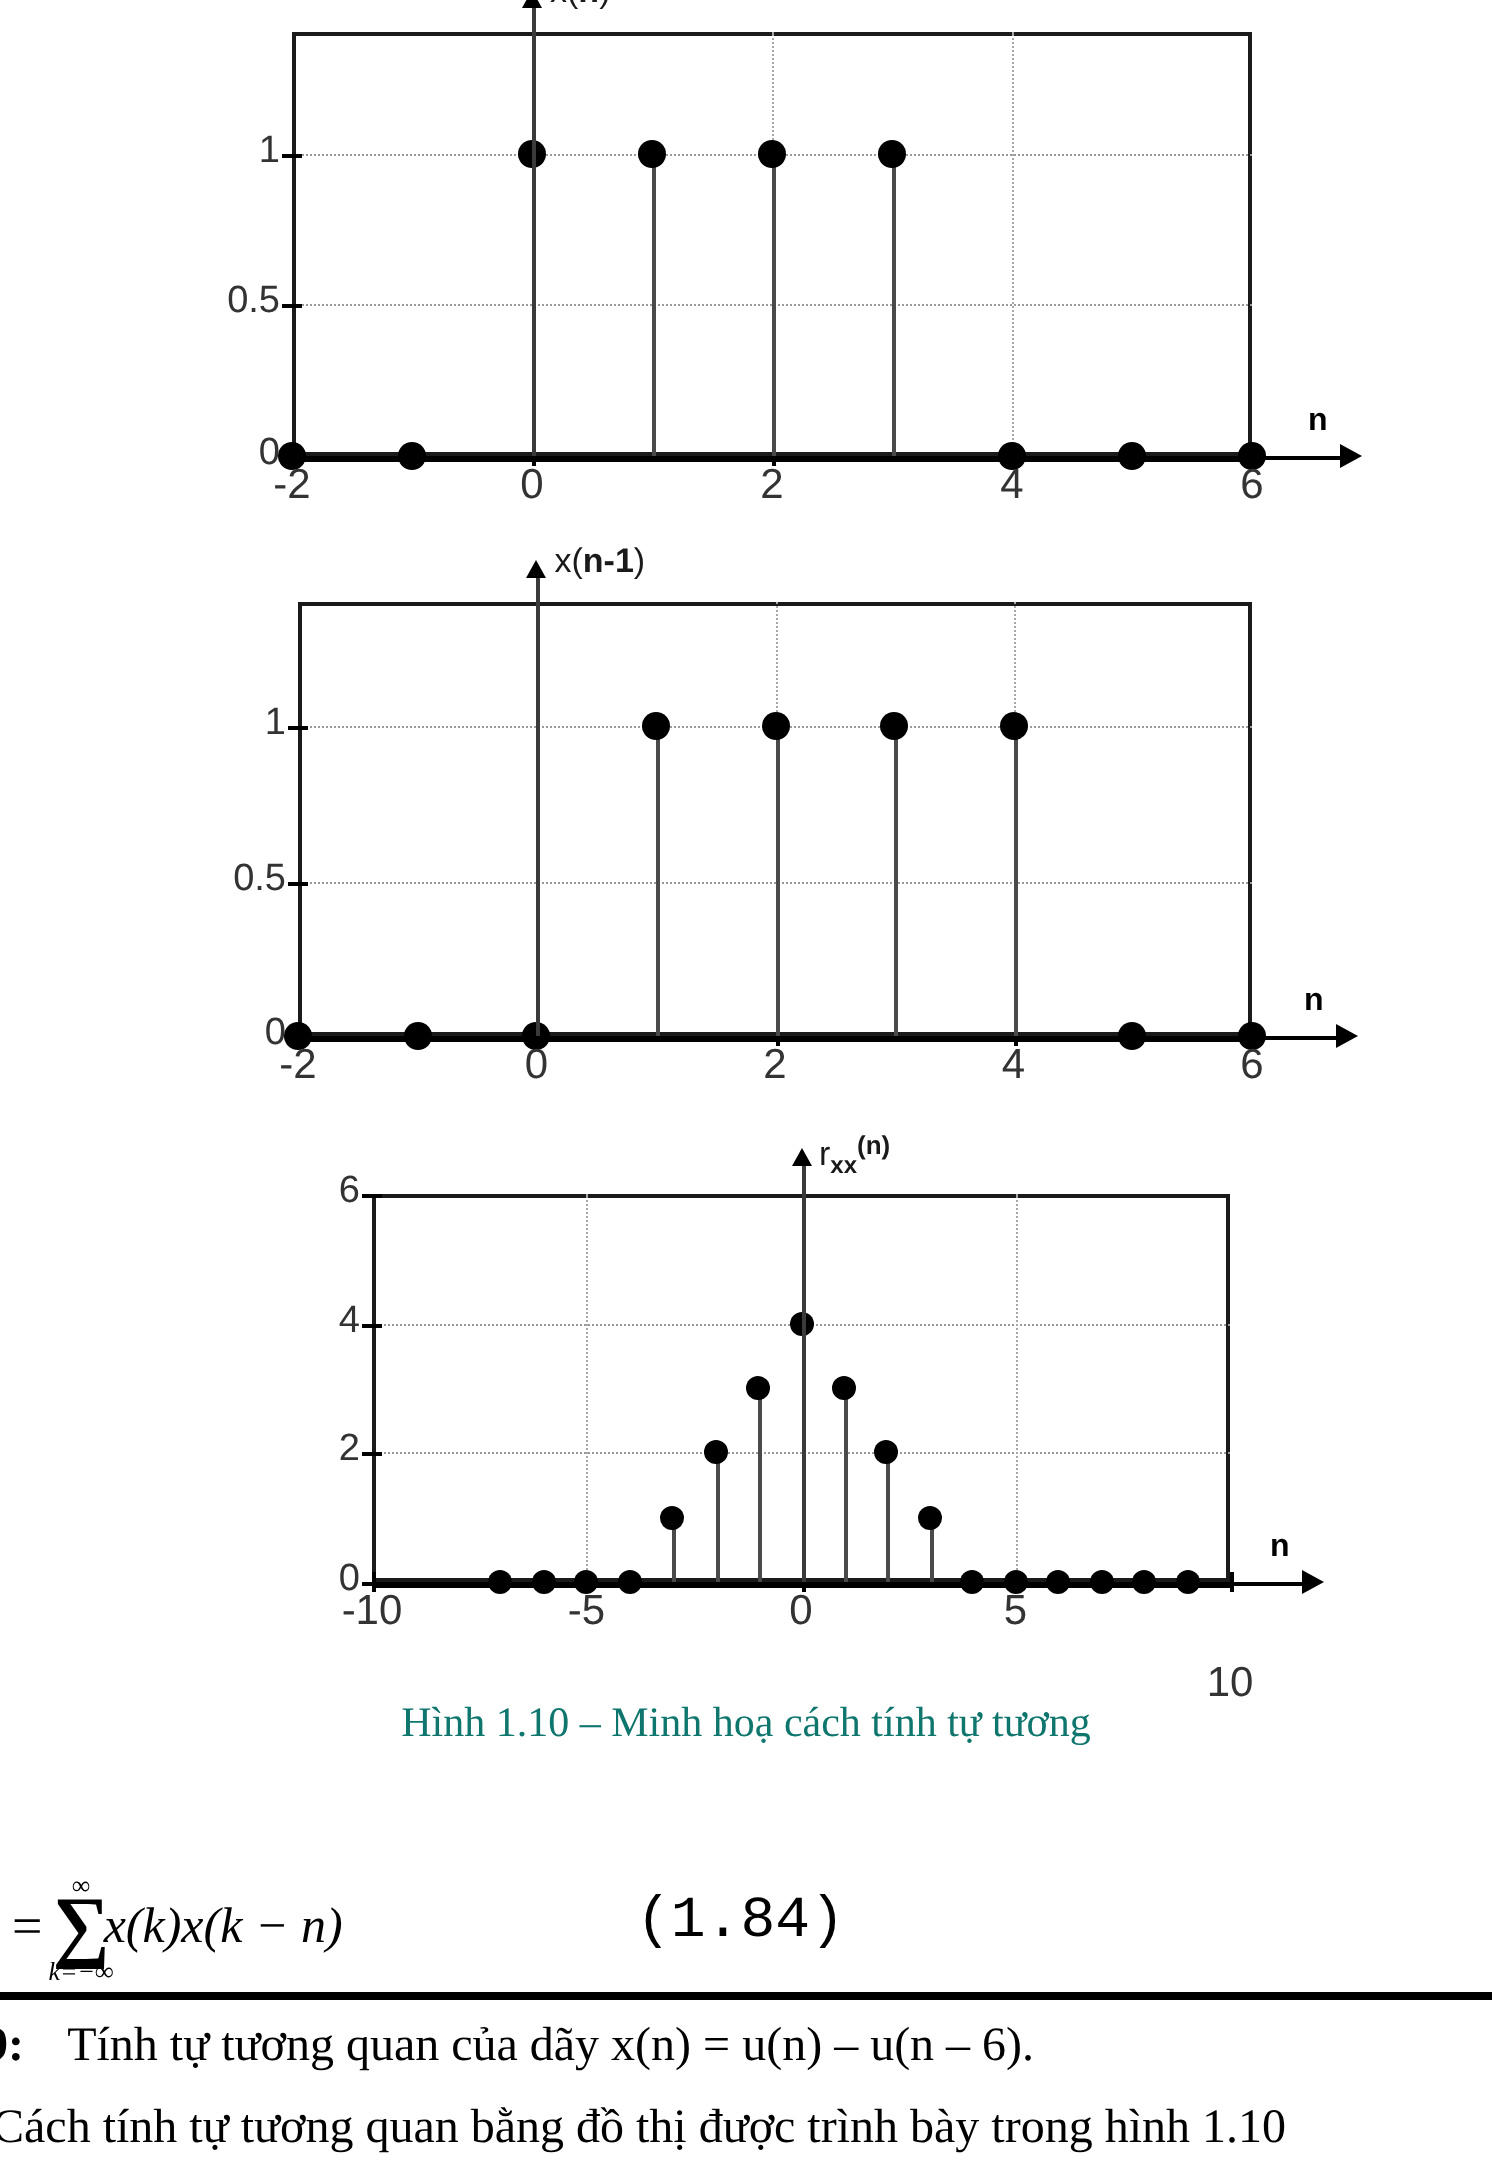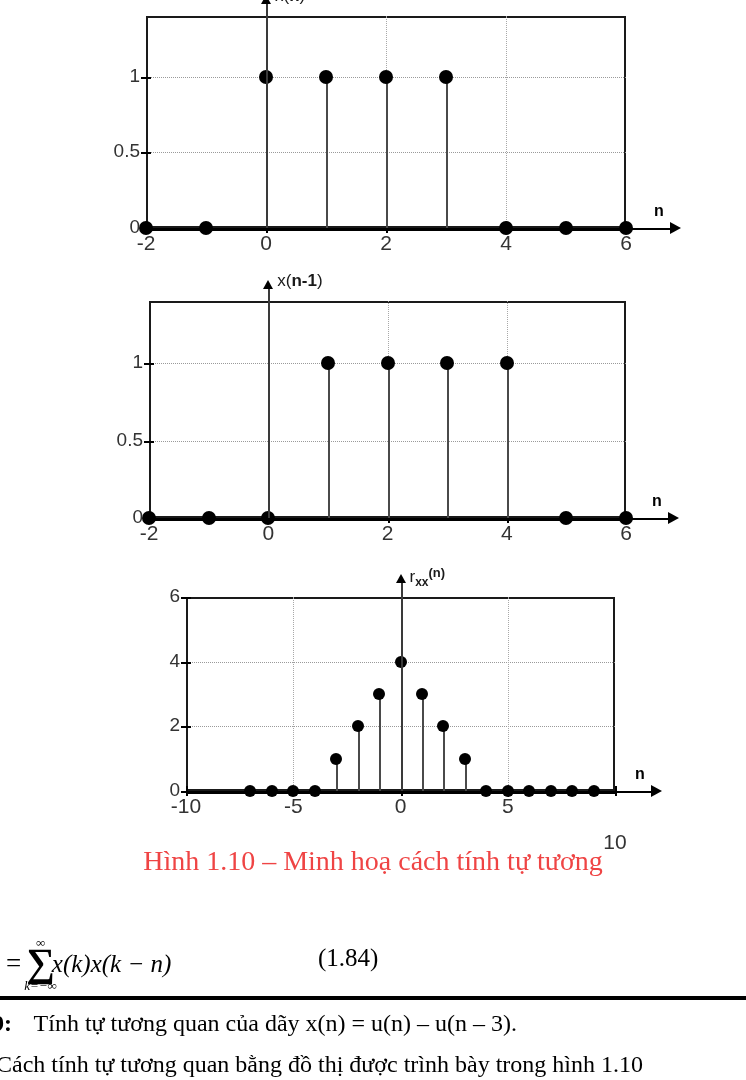--- a/index.html
+++ b/index.html
@@ -131,23 +131,23 @@
     vertical-align: 0.42em;
   }
 
   
   .caption {
     position: absolute;
     left: 0;
     width: 746px;
     text-align: center;
     font-family: "Liberation Serif", "DejaVu Serif", serif;
-    font-size: 28px;
+    font-size: 21px;
     line-height: 28px;
-    color: #ef4444;
+    color: #0f766e;
   }
 
   
   .equation-row {
     position: absolute;
     display: flex;
     align-items: center;
     font-family: "Liberation Serif", "DejaVu Serif", serif;
   }
   .eq-eq {
@@ -175,22 +175,22 @@
     font-style: italic;
     margin-top: -1px;
   }
   .eq-body {
     font-size: 25px;
     font-style: italic;
     margin-left: -6px;
   }
   .eq-num {
     position: absolute;
-    font-size: 25px;
-    font-family: Liberation Serif, serif;
+    font-size: 29px;
+    font-family: Liberation Mono, monospace;
   }
 
   
   .hrule {
     position: absolute;
     left: 0;
     width: 746px;
     border-top: 3px solid #000000;
     border-bottom: 1px solid #000000;
     height: 2px;
@@ -373,17 +373,17 @@
     </span>
     <span class="eq-body">x(k)x(k − n)</span>
   </div>
   <div class="eq-num" style="left:318px; top:944px;">(1.84)</div>
 
   <div class="hrule" style="top:996px;"></div>
 
   <div class="body-line" style="left:-8px; top:1010px;">
     <span class="ex-num">9:</span>
     <span style="display:inline-block;width:10px;"></span>
-    <span>Tính tự tương quan của dãy x(n) = u(n) – u(n – 3).</span>
+    <span>Tính tự tương quan của dãy x(n) = u(n) – u(n – 6).</span>
   </div>
   <div class="body-line" style="left:-4px; top:1051px;">Cách tính tự tương quan bằng đồ thị được trình bày trong hình 1.10</div>
 
 </div>
 
 </body></html>

